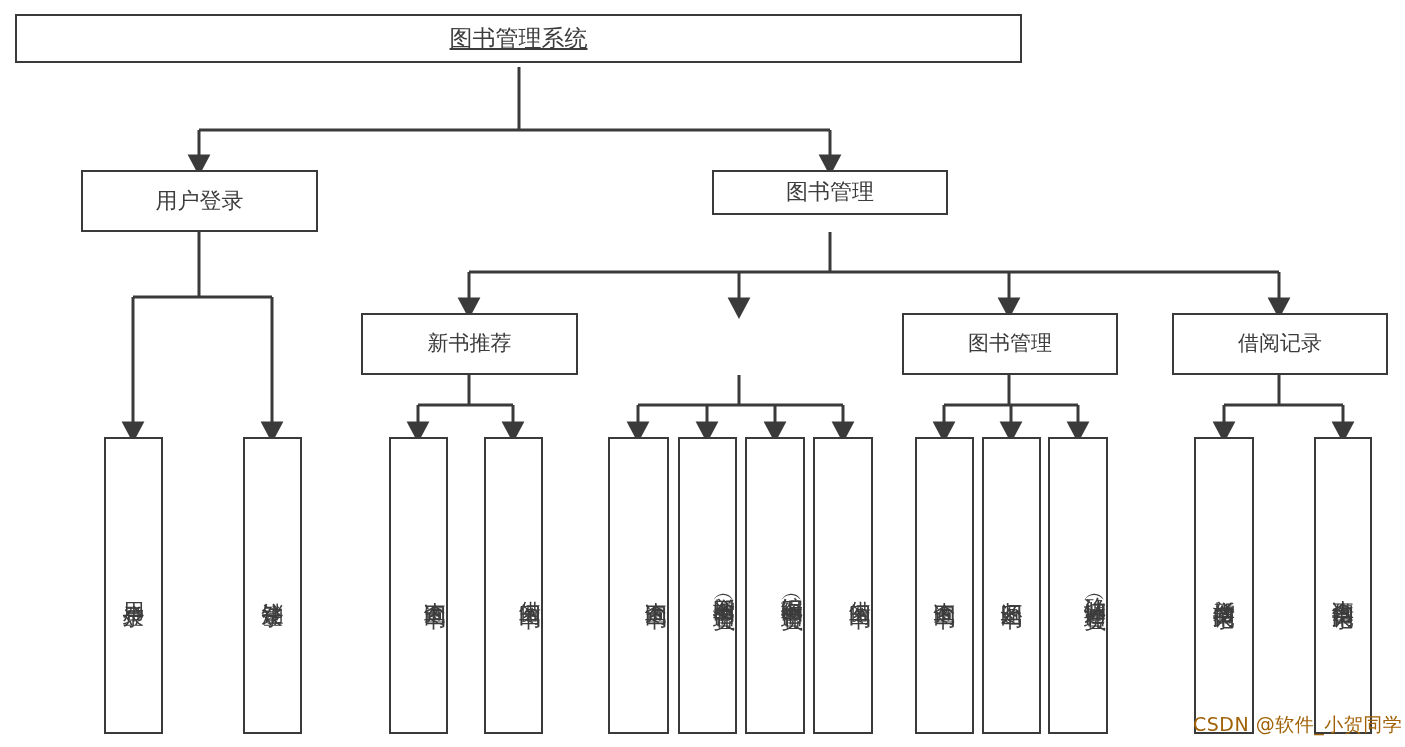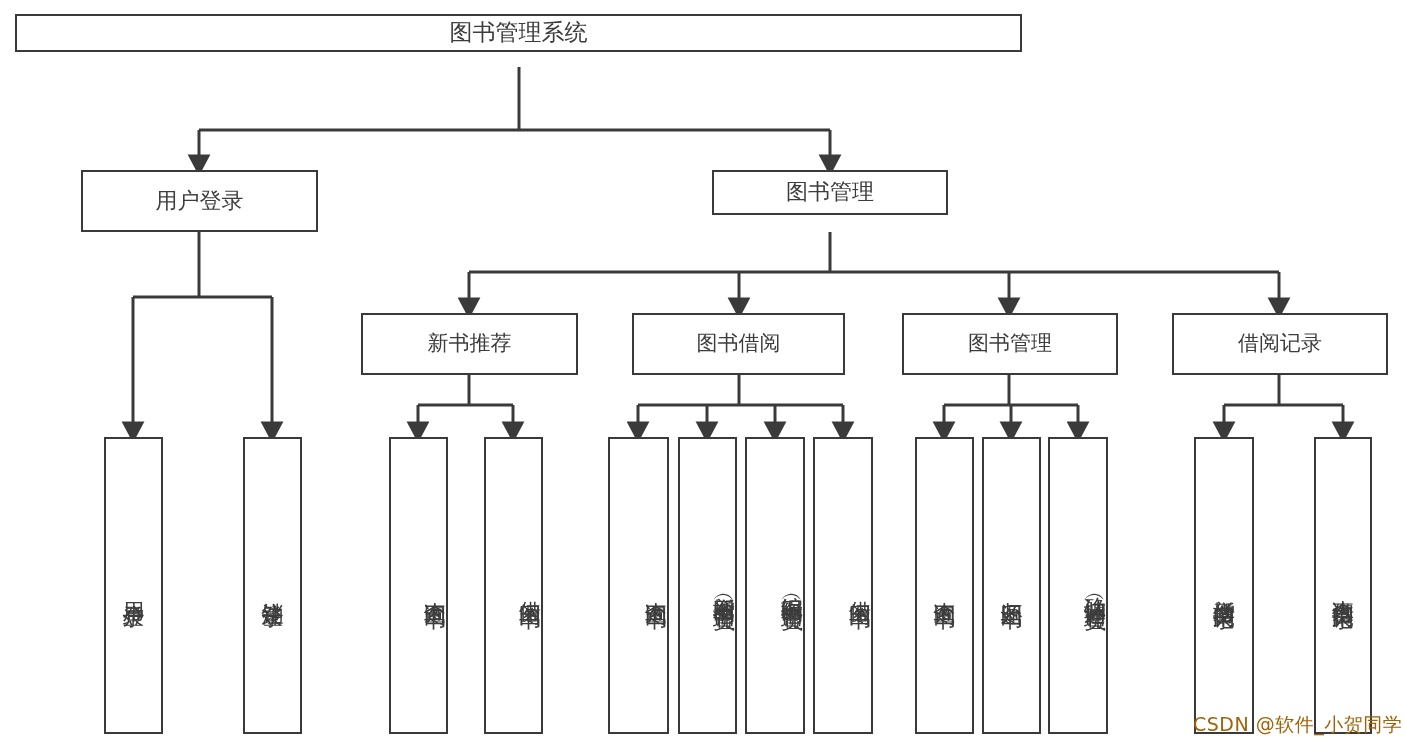--- a/index.html
+++ b/index.html
@@ -118,27 +118,26 @@
       <path d="M1011,405 L1011,425" marker-end="url(#arrowhead)"></path>
       <path d="M1078,405 L1078,425" marker-end="url(#arrowhead)"></path>
 
       <path d="M1279,375 L1279,405"></path>
       <path d="M1224,405 L1343,405"></path>
       <path d="M1224,405 L1224,425" marker-end="url(#arrowhead)"></path>
       <path d="M1343,405 L1343,425" marker-end="url(#arrowhead)"></path>
     </g>
   </svg>
 
-  <div class="node root" style="left:15px; top:14px; width:1007px; height:38px;">图书管理系统</div>
+  <div class="node root" style="left:15px; top:14px; width:1007px; height:49px;text-decoration:underline;">图书管理系统</div>
 
   <div class="node level2" style="left:81px; top:170px; width:237px; height:62px;">用户登录</div>
   <div class="node level2" style="left:712px; top:170px; width:236px; height:45px;">图书管理</div>
 
   <div class="node level3" style="left:361px; top:313px; width:217px; height:62px;">新书推荐</div>
-  <div class="node level3" style="left:632px; top:313px; width:213px; height:62px;">图书借阅</div>
   <div class="node level3" style="left:902px; top:313px; width:216px; height:62px;">图书管理</div>
   <div class="node level3" style="left:1172px; top:313px; width:216px; height:62px;">借阅记录</div>
 
   <div class="node leaf tall-center" style="left:104px; top:437px; width:59px; height:297px;">用户登录</div>
   <div class="node leaf tall-center" style="left:243px; top:437px; width:59px; height:297px;">注销登录</div>
 
   <div class="node leaf" style="left:389px; top:437px; width:59px; height:297px;">查询图书</div>
   <div class="node leaf" style="left:484px; top:437px; width:59px; height:297px;">借阅图书</div>
 
   <div class="node leaf" style="left:608px; top:437px; width:61px; height:297px;">查询图书</div>

